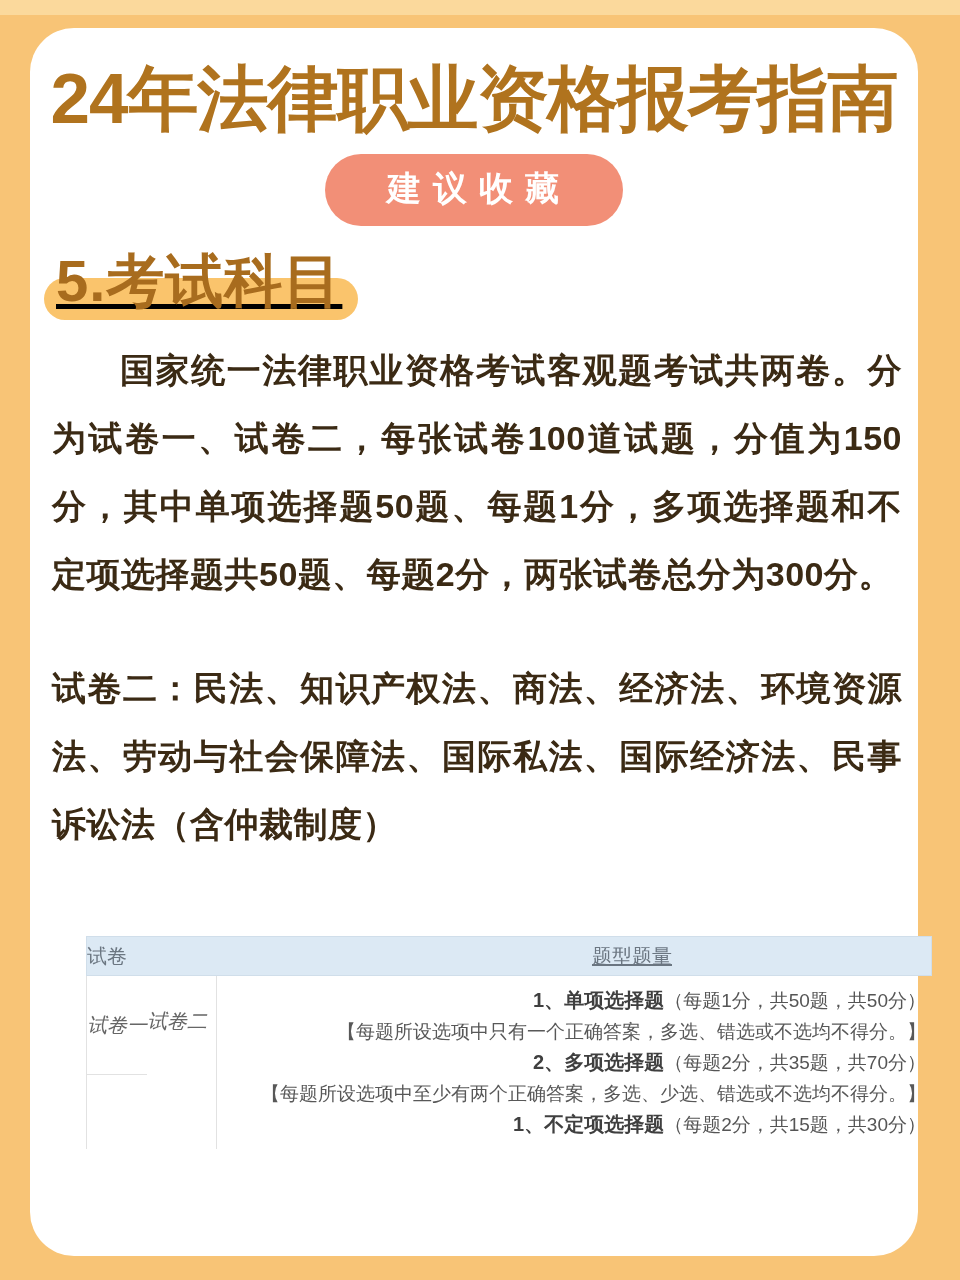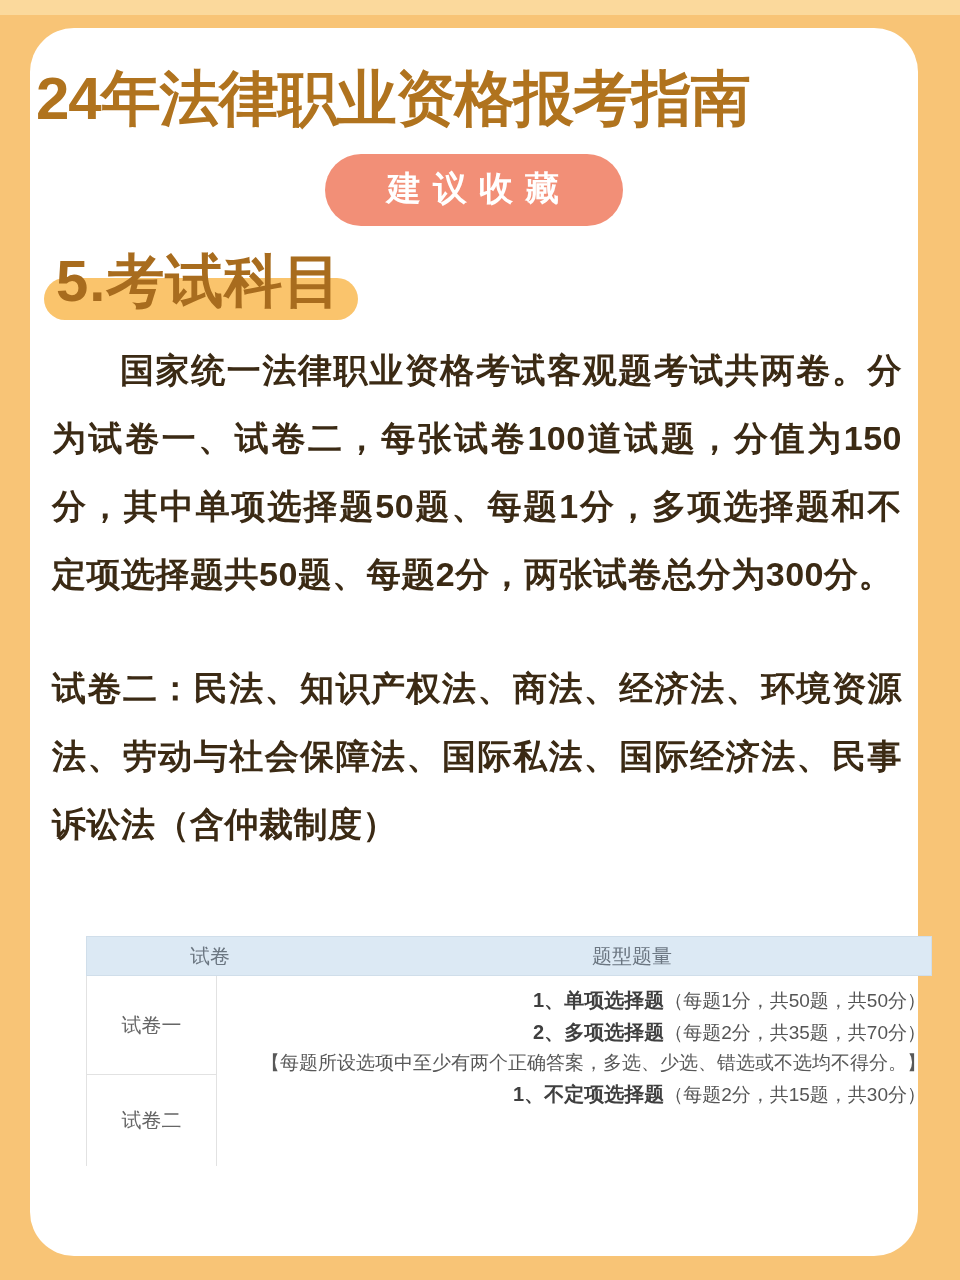--- a/index.html
+++ b/index.html
@@ -33,21 +33,22 @@
   }
   .card{
     position:absolute;left:30px;top:28px;
     width:888px;height:1228px;
     background:var(--card);
     border-radius:44px;
     box-sizing:border-box;
   }
   .page-title{
     margin:24px 6px 0 6px;
-    font-size:60px;
+    text-align:center;
+    font-size:71px;
     line-height:94px;
     font-weight:900;
     color:var(--title);
     letter-spacing:-1px;
     white-space:nowrap;
   }
   .badge{
     margin:8px auto 0 auto;
     width:fit-content;
     background:var(--badge-bg);
@@ -55,20 +56,21 @@
     border-radius:40px;
     padding:12px 52px 14px 62px;
     font-size:34px;
     font-weight:900;
     letter-spacing:12px;
   }
   .heading-wrap{
     position:relative;
     margin:24px 16px 0 26px;
     width:fit-content;
+    text-decoration:underline;
   }
   .heading-highlight{
     position:absolute;
     left:-12px;right:-16px;bottom:-8px;
     height:42px;
     background:var(--highlight);
     border-radius:22px;
   }
   .heading-text{
     position:relative;
@@ -100,35 +102,36 @@
   .tbl-header{
     display:flex;
     height:40px;
     background:var(--th-bg);
     border:1px solid var(--th-border);
     box-sizing:border-box;
     align-items:center;
     color:var(--th-text);
     font-size:20px;
   }
-  .tbl-header .col-l{width:246px;text-align:center;}
-  .tbl-header .col-r{flex:1;text-align:center;}
+  .tbl-header .col-l{width:246px;}
+  .tbl-header .col-r{flex:1;text-align:center;text-decoration:underline;}
   .tbl-body{
     display:flex;
     border-left:1px solid var(--tbl-border);
     box-sizing:border-box;
   }
   .body-left{
     width:246px;
     box-sizing:border-box;
     border-right:1px solid var(--tbl-border);
     display:flex;
-    flex-direction:column;
+    flex-direction:row;
     color:#666;
     font-size:20px;
+    font-style:italic;
   }
   .paper-cell{
     display:flex;align-items:center;justify-content:center;
     box-sizing:border-box;
   }
   .paper-cell.first{height:99px;border-bottom:1px solid var(--tbl-border);}
   .paper-cell.second{height:91px;}
   .body-right{
     flex:1;
     padding:9px 6px 8px 44px;
@@ -172,20 +175,21 @@
 
       <div class="tbl-body">
 
         <div class="body-left">
           <div class="paper-cell first">试卷一</div>
           <div class="paper-cell second">试卷二</div>
         </div>
 
         <div class="body-right">
           <div class="tline"><span class="b">1、单项选择题</span><span>（每题1分，共50题，共50分）</span></div>
+          <div class="tline note">【每题所设选项中只有一个正确答案，多选、错选或不选均不得分。】</div>
           <div class="tline"><span class="b">2、多项选择题</span><span>（每题2分，共35题，共70分）</span></div>
           <div class="tline note">【每题所设选项中至少有两个正确答案，多选、少选、错选或不选均不得分。】</div>
           <div class="tline"><span class="b">1、不定项选择题</span><span>（每题2分，共15题，共30分）</span></div>
         </div>
 
       </div>
     </div>
 
   </div>
 </div>

